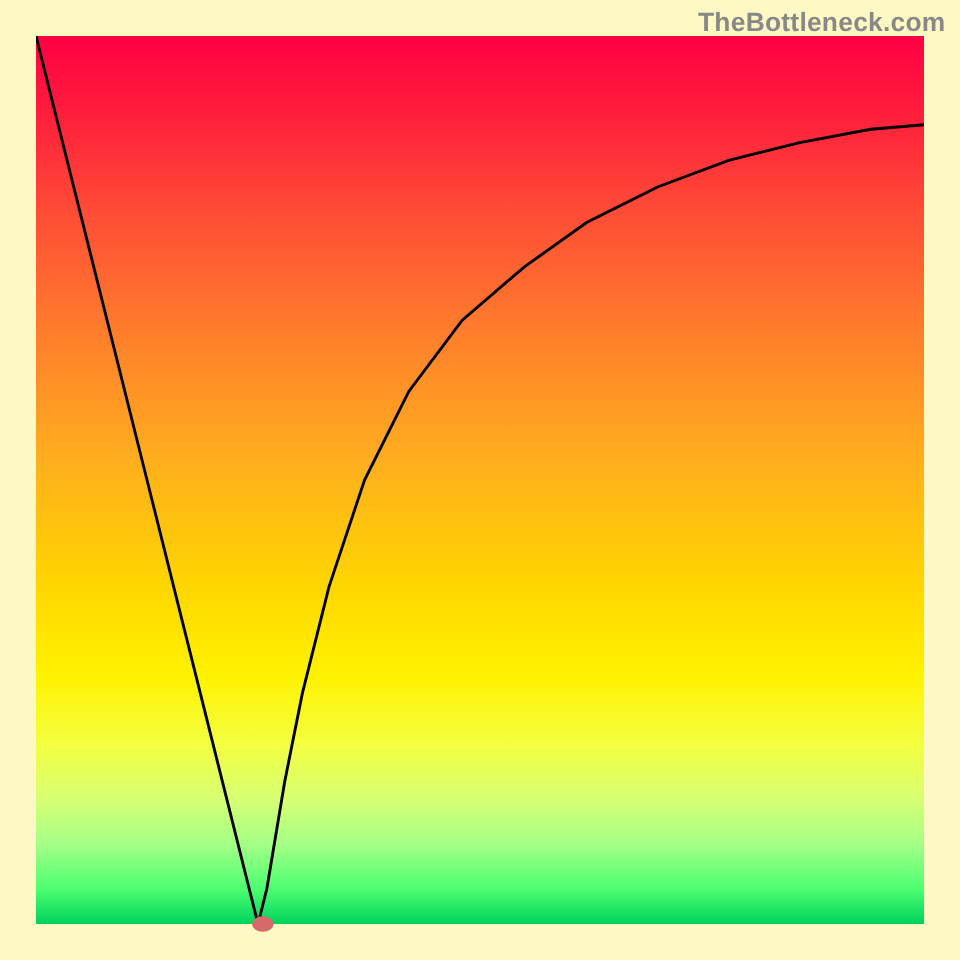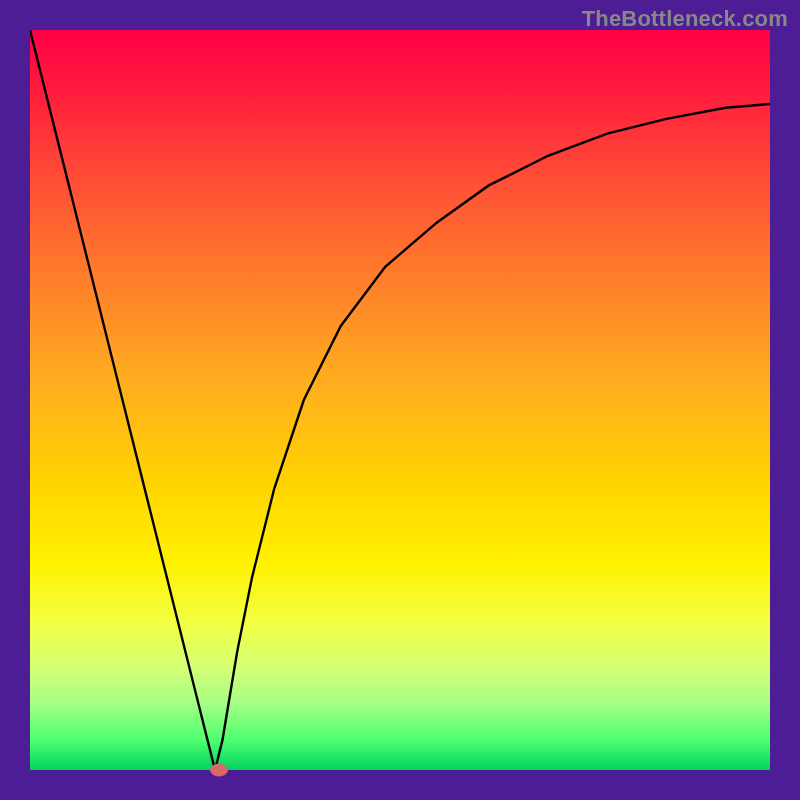--- a/index.html
+++ b/index.html
@@ -7,21 +7,21 @@
     padding: 0;
     width: 800px;
     height: 800px;
     background: #000;
     font-family: Arial, Helvetica, sans-serif;
   }
   .chart-wrap {
     position: relative;
     width: 800px;
     height: 800px;
-    background: #4c1d95;
+    background: #fef9c3;
   }
   .plot-area {
     position: absolute;
     left: 30px;
     top: 30px;
     width: 740px;
     height: 740px;
     background: linear-gradient(to bottom,
       #ff0044 0%,
       #ff1b3d 8%,

